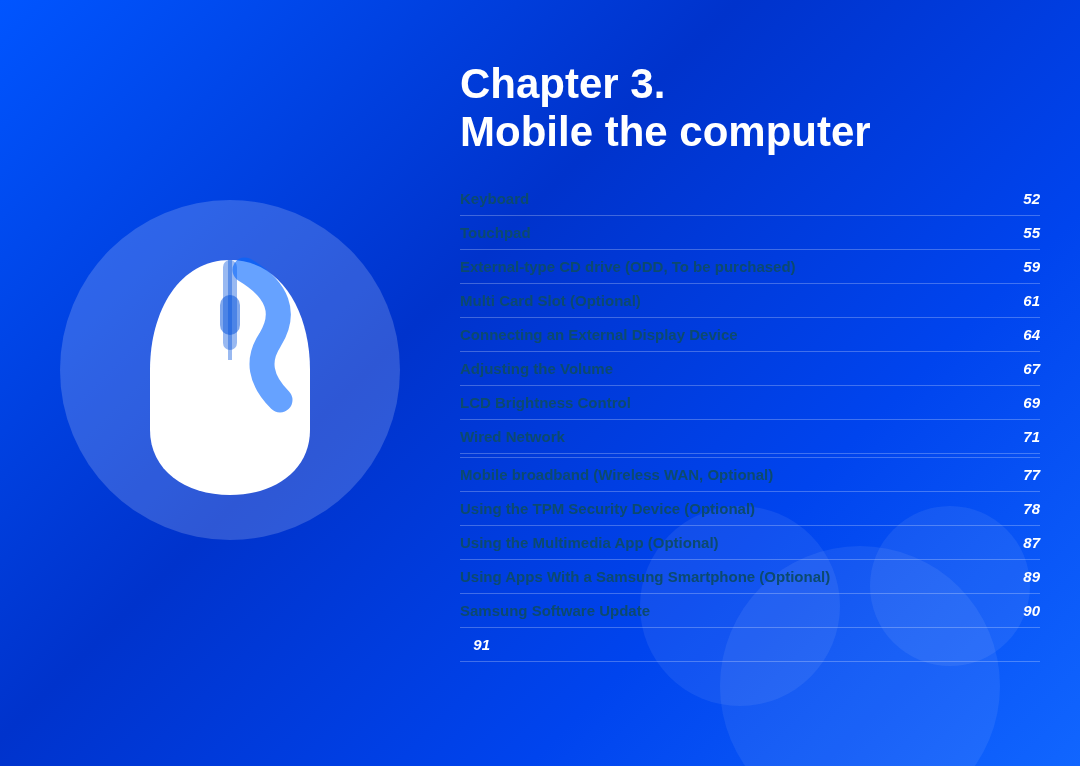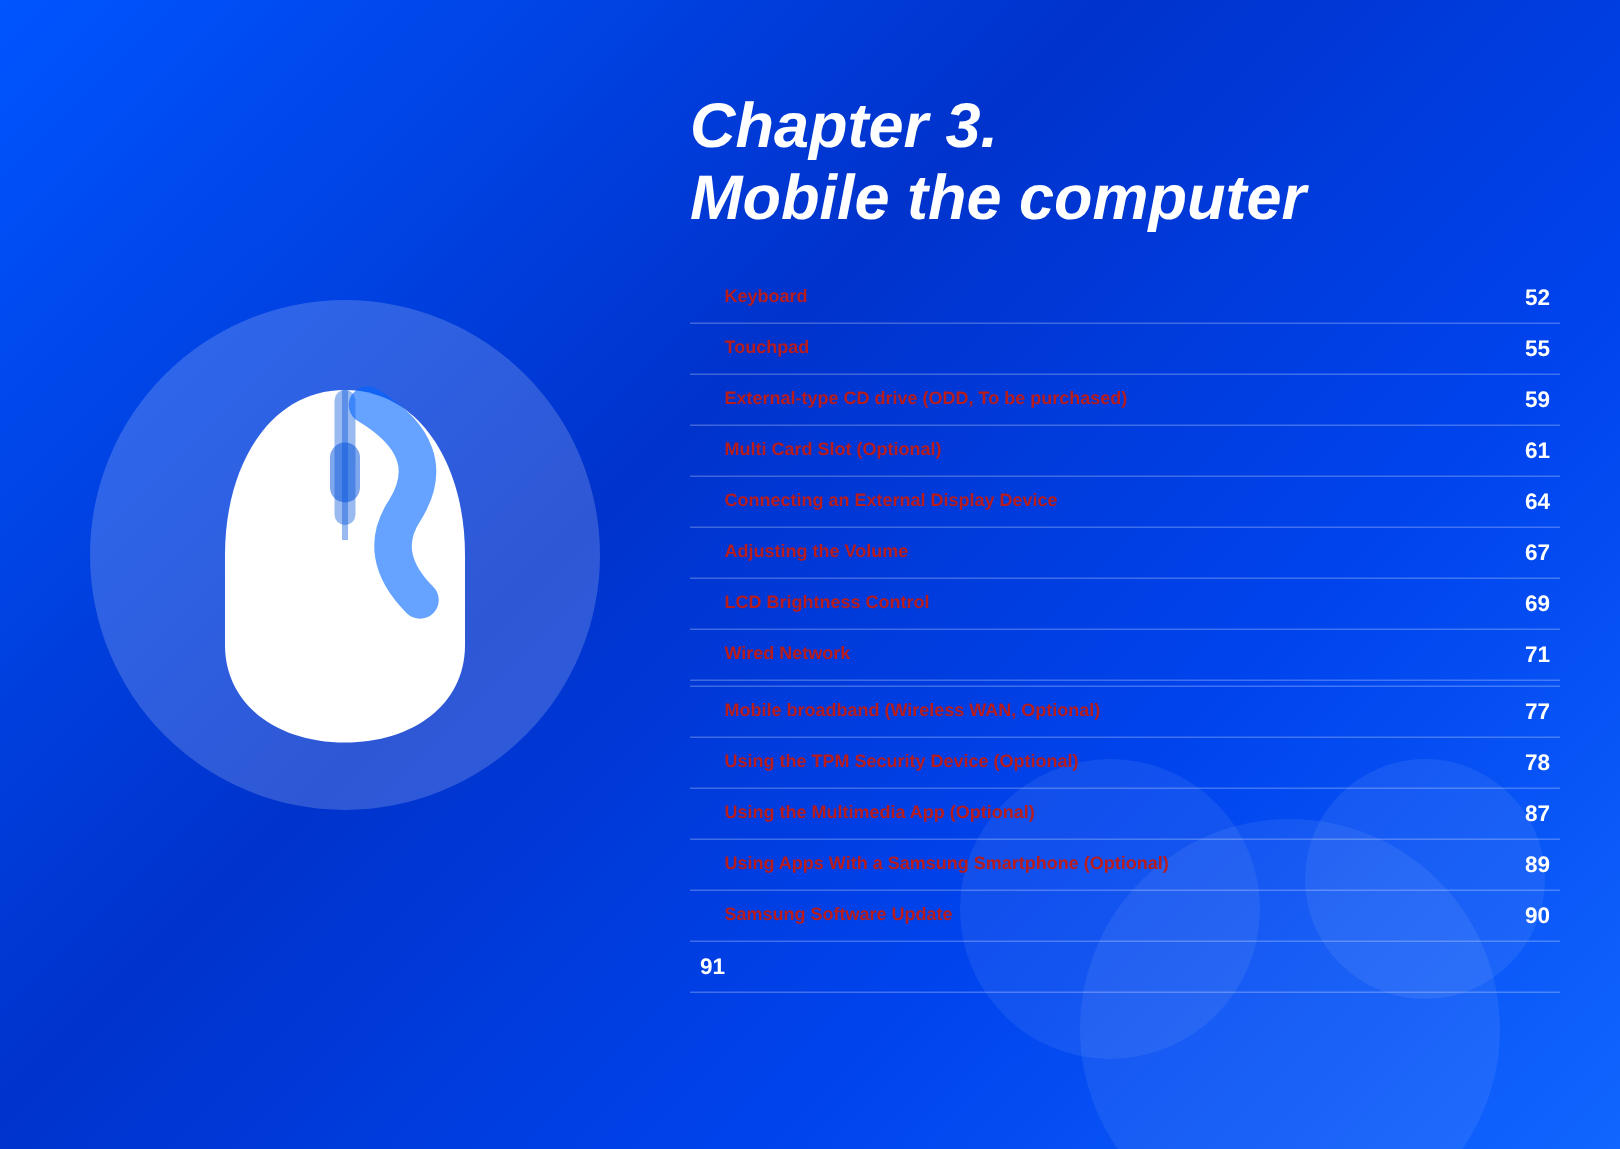--- a/index.html
+++ b/index.html
@@ -66,21 +66,20 @@
       left: 460px;
       top: 60px;
       right: 40px;
       bottom: 40px;
     }
 
     .chapter-title {
       color: #ffffff;
       font-size: 42px;
       font-weight: 900;
-      font-style: italic;
       line-height: 1.15;
       margin-bottom: 28px;
     }
 
     .chapter-title .subtitle {
       display: block;
     }
 
     .toc-list {
       list-style: none;
@@ -88,34 +87,34 @@
 
     .toc-item {
       display: flex;
       justify-content: space-between;
       align-items: flex-start;
       padding: 5px 0;
       border-bottom: none;
     }
 
     .toc-item-label {
-      color: #b91c1c;
-      font-size: 12px;
+      color: #0c4a6e;
+      font-size: 15px;
       font-weight: 700;
       flex: 1;
       padding-right: 10px;
-      margin-left: 23px;
     }
 
     .toc-item-page {
       color: #ffffff;
       font-size: 15px;
       font-weight: 900;
       min-width: 30px;
-      text-align: center;
+      text-align: right;
+      font-style: italic;
     }
 
     .toc-divider {
       height: 1px;
       background: rgba(255,255,255,0.25);
       margin: 3px 0;
     }
   </style>
 </head>
 <body>

